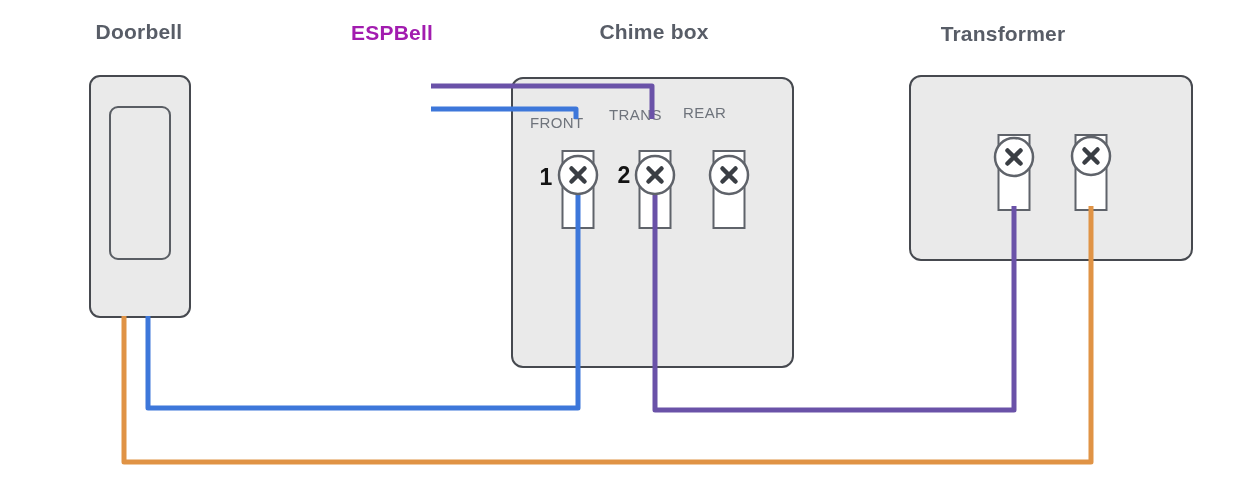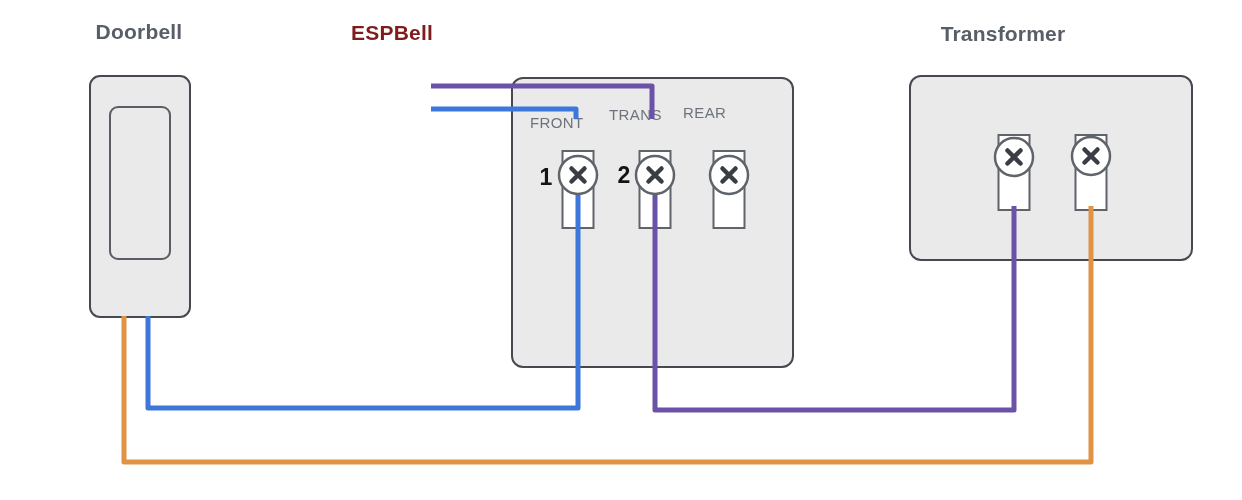--- a/index.html
+++ b/index.html
@@ -5,21 +5,21 @@
   html,body{margin:0;padding:0;background:#ffffff;}
   .canvas{
     position:relative;width:1242px;height:500px;background:#ffffff;
     overflow:hidden;font-family:"Liberation Sans",sans-serif;margin-left:21px;
   }
   
   .hdr{
     position:absolute;width:180px;text-align:center;
     font-size:21px;font-weight:bold;color:#585d67;letter-spacing:0.2px;
   }
-  .hdr.light{color:#7f1d1d;}
+  .hdr.light{color:#a21caf;}
   
   .device{
     position:absolute;background:#eaeaea;border:2.5px solid #46494f;
     border-radius:12px;box-sizing:border-box;
   }
   .doorbell-button{
     position:absolute;background:transparent;border:2px solid #5a5e64;
     border-radius:9px;box-sizing:border-box;
   }
   
@@ -48,20 +48,21 @@
   .screw-head{fill:#ffffff;stroke:#5f636a;stroke-width:2.5;}
   .screw-x{fill:none;stroke:#3a3e44;stroke-width:4.5;stroke-linecap:round;}
 </style>
 </head>
 <body>
 
 <div class="canvas">
 
   <div class="hdr" style="left:28px;top:20px;">Doorbell</div>
   <div class="hdr light" style="left:281px;top:21px;">ESPBell</div>
+  <div class="hdr" style="left:543px;top:20px;">Chime box</div>
   <div class="hdr" style="left:892px;top:22px;">Transformer</div>
 
   <div class="device" style="left:68px;top:75px;width:102px;height:243px;border-radius:11px;"></div>
   <div class="doorbell-button" style="left:88px;top:106px;width:62px;height:154px;"></div>
 
 
   <div class="device" style="left:490px;top:77px;width:283px;height:291px;"></div>
 
   <span class="tlabel" style="left:509px;top:114px;">FRONT</span>
   <span class="tlabel" style="left:588px;top:106px;">TRANS</span>

